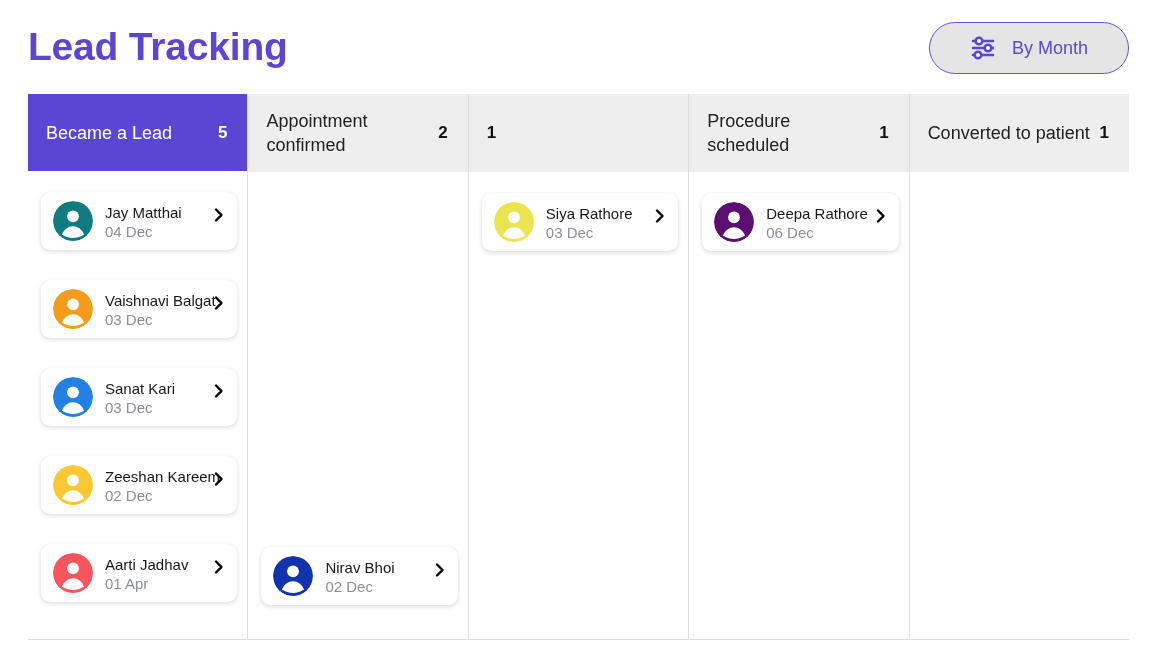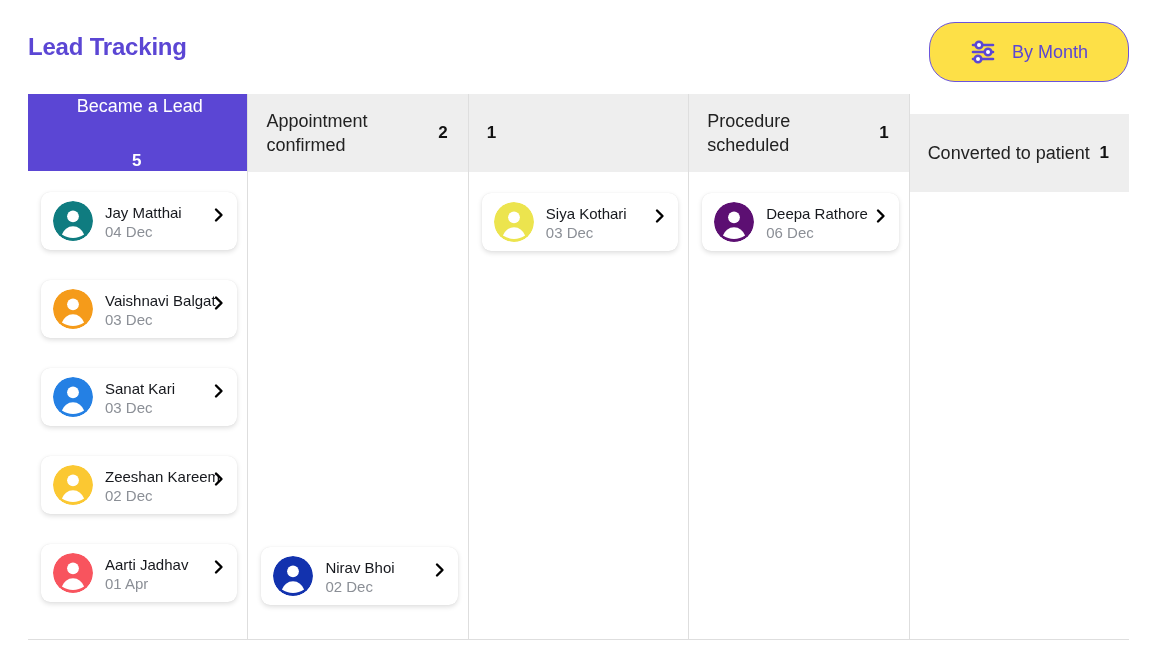--- a/index.html
+++ b/index.html
@@ -24,36 +24,36 @@
     position: absolute;
     left: 0; top: 0;
     width: 1158px;
     height: 94px;
   }
 
   .page-title {
     position: absolute;
     left: 28px;
     top: 22px;
-    font-size: 24px;
+    font-size: 39px;
     font-weight: bold;
     color: #5b46d4;
     letter-spacing: -0.2px;
     line-height: 50px;
   }
 
   .by-month-button {
     position: absolute;
     right: 29px;
     top: 22px;
     width: 200px;
-    height: 60px;
+    height: 52px;
     border: 1.6px solid #6a54dd;
     border-radius: 26px;
-    background: #fde047;
+    background: #e5e5e5;
     display: flex;
     align-items: center;
     justify-content: center;
     gap: 16px;
     cursor: pointer;
   }
 
   .by-month-label {
     font-size: 18px;
     color: #5b46d4;
@@ -73,32 +73,32 @@
     border-bottom: 1px solid #dedede;
   }
 
   .column {
     flex: 1 1 0;
     display: flex;
     flex-direction: column;
     min-width: 0;
     border-right: 1px solid #dedede;
   }
-  .column:last-child { border-right: none; margin-top: 20px; }
+  .column:last-child { border-right: none; }
 
   .col-header {
     height: 78px;
     background: #eeeeee;
     display: flex;
     align-items: center;
     padding: 0 14px 0 18px;
     gap: 8px;
   }
 
-  .column.active .col-header { background: #5b46d4; flex-direction: column; }
+  .column.active .col-header { background: #5b46d4; }
 
   .col-title {
     font-size: 18px;
     color: #222222;
     line-height: 24px;
     flex: 1 1 auto;
     min-width: 0;
   }
   .column.active .col-title { color: #ffffff; }
 
@@ -319,21 +319,21 @@
         <div class="col-body">
           <div class="card">
             <span>
               <svg class="avatar" viewBox="0 0 40 40">
                 <circle cx="20" cy="20" r="20" fill="#ece44e"></circle>
                 <circle cx="20" cy="15.3" r="5.9" fill="#ffffff"></circle>
                 <path d="M8.9 33.6a11.6 11.6 0 0 1 22.2 0 20 20 0 0 1-22.2 0z" fill="#ffffff"></path>
               </svg>
             </span>
             <div class="card-text">
-              <div class="card-name">Siya Kothari</div>
+              <div class="card-name">Siya Rathore</div>
               <div class="card-date">03 Dec</div>
             </div>
             <span><svg class="chevron" viewBox="0 0 16 18" fill="none">
                 <path d="M5 3.5L10.5 9L5 14.5" stroke="#000000" stroke-width="2.4" stroke-linecap="round" stroke-linejoin="round"></path>
               </svg></span>
           </div>
         </div>
       </div>
       <div class="column">
         <div class="col-header">

